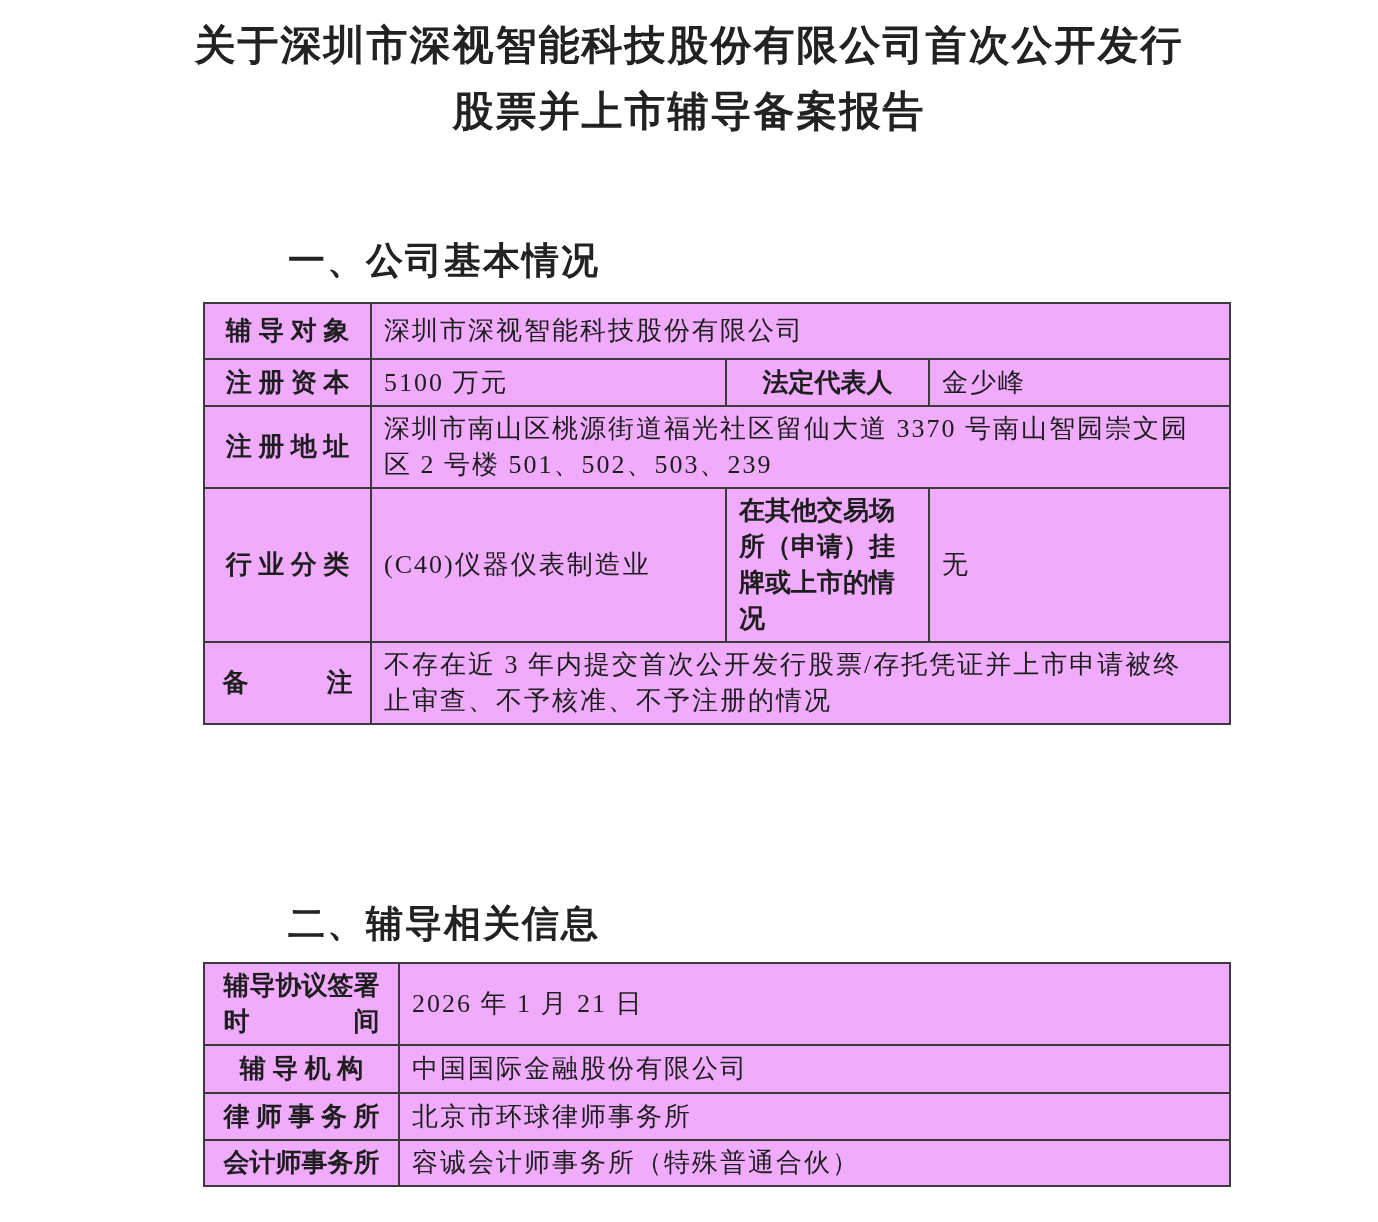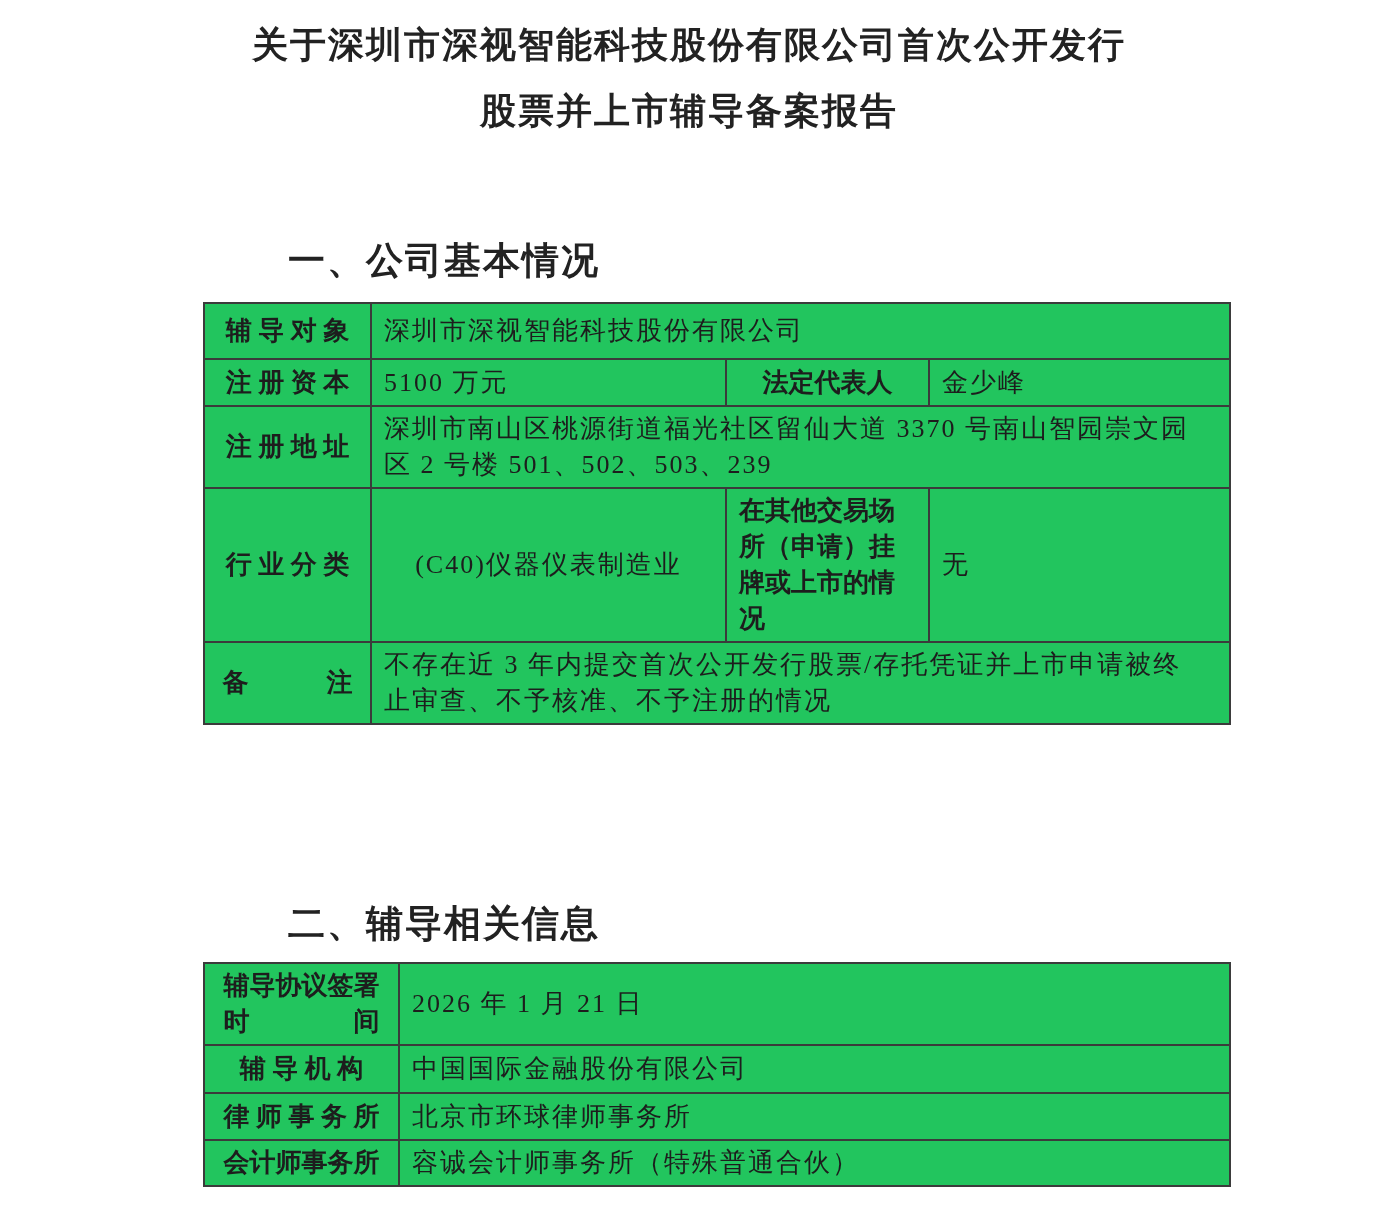--- a/index.html
+++ b/index.html
@@ -15,42 +15,42 @@
     overflow: hidden;
   }
   .doc-title {
     position: absolute;
     top: 12px;
     left: 0;
     width: 100%;
     text-align: center;
     font-family: "Liberation Sans", "DejaVu Sans", sans-serif;
     font-weight: bold;
-    font-size: 36px;
+    font-size: 41px;
     line-height: 66px;
     letter-spacing: 2px;
     color: #222222;
   }
   .sec-heading {
     position: absolute;
     margin: 0;
     font-family: "Liberation Sans", "DejaVu Sans", sans-serif;
     font-weight: bold;
     font-size: 37px;
     letter-spacing: 2px;
     color: #222222;
   }
   .sec-heading.sec1 { top: 236px; left: 288px; }
   .sec-heading.sec2 { top: 899px; left: 288px; }
   table.doc-table {
     position: absolute;
     border-collapse: collapse;
     table-layout: fixed;
     width: 1026px;
-    background: #22c55e;
+    background: #f0abfc;
   }
   table.tbl1 { top: 302px; left: 203px; }
   table.tbl2 { top: 962px; left: 203px; }
   table.doc-table td {
     border: 2px solid #3b3b3b;
     font-size: 26px;
     line-height: 36px;
     vertical-align: middle;
     white-space: pre-wrap;
     padding: 4px 12px;
@@ -61,21 +61,21 @@
     text-align: center;
     letter-spacing: 0;
     padding: 4px 4px;
     line-height: 37px;
   }
   td.val {
     text-align: left;
     letter-spacing: 2px;
   }
   td.val-center {
-    text-align: center;
+    text-align: left;
     letter-spacing: 2px;
     border-radius: 13px;
   }
   td.sublbl {
     font-weight: bold;
     text-align: left;
     letter-spacing: 0;
     padding: 2px 12px;
     line-height: 35px;
   }

